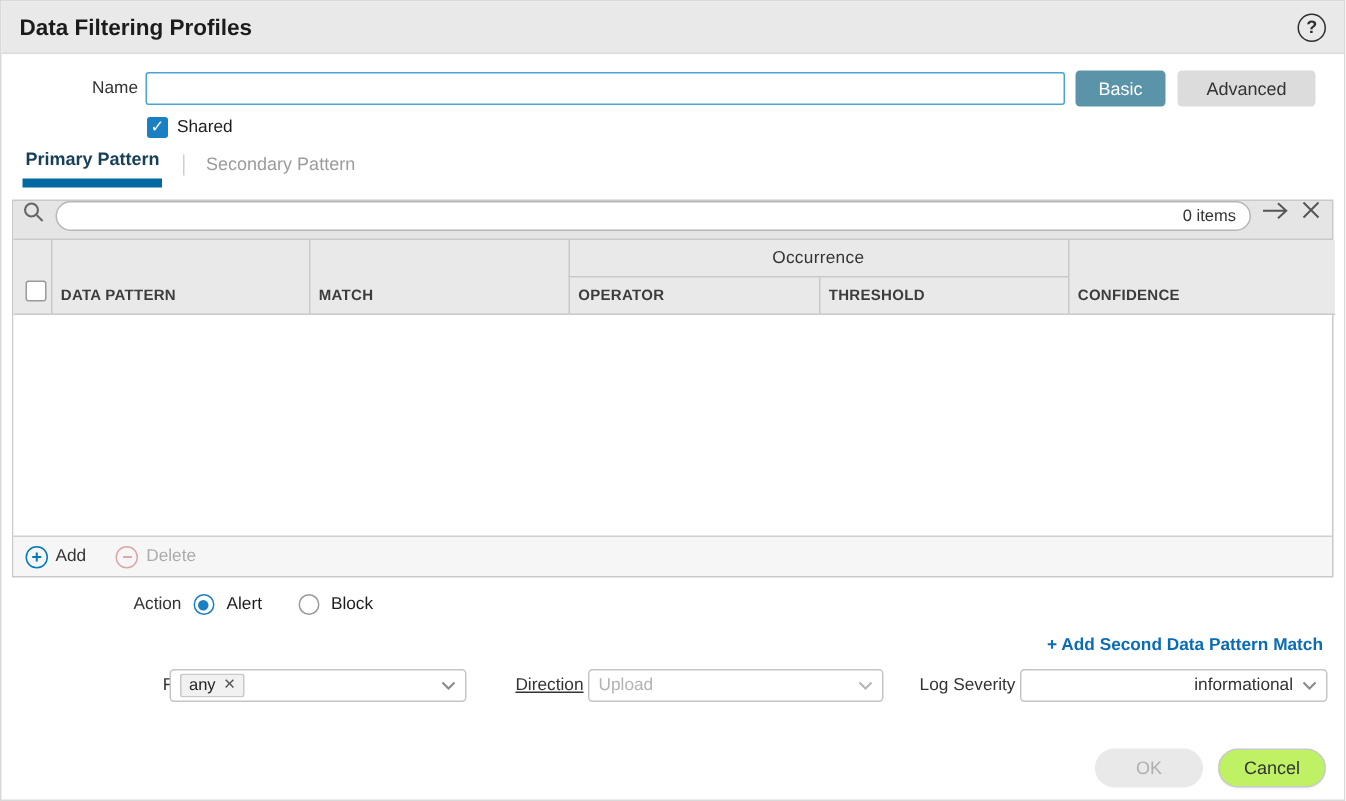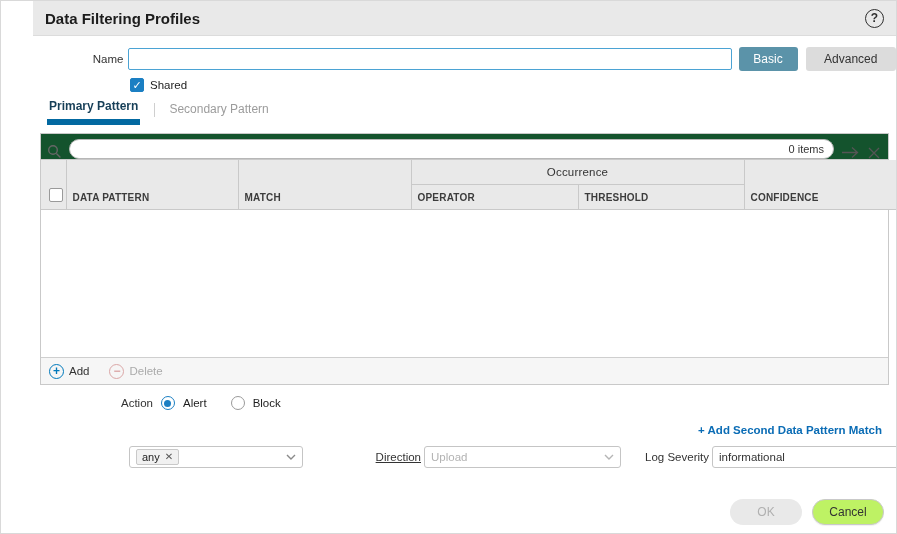--- a/index.html
+++ b/index.html
@@ -1,18 +1,18 @@
 <!DOCTYPE html>
 <html><head>
 <meta charset="utf-8">
 <style>
   * { box-sizing: border-box; margin: 0; padding: 0; }
   html,body { background:#fff; }
   body { font-family: "Liberation Sans", sans-serif; color:#333; }
-  .dialog { position:relative; width:897px; height:534px; background:#fff; overflow:hidden; border:1px solid #d9d9d9;padding-left:32px; }
+  .dialog { position:relative; width:897px; height:534px; background:#fff; overflow:hidden; border:1px solid #d9d9d9; }
 
   
   .titlebar { height:35px; background:#e9e9e9; border-bottom:1px solid #dcdcdc; display:flex; align-items:center; padding:0 12px; }
   .titlebar .title { flex:1; font-size:15px; font-weight:bold; color:#1c1c1c; }
   .help-circle { width:19px; height:19px; border:1.5px solid #2f2f2f; border-radius:50%; display:flex; align-items:center; justify-content:center; font-size:12px; font-weight:bold; color:#2f2f2f; cursor:pointer; }
 
   
   .name-row { display:flex; align-items:center; margin-top:11px; height:24px; }
   .name-label { margin-left:58px; width:33px; text-align:right; font-size:11.5px; color:#333; }
   .name-input { margin-left:5px; width:613px; height:22px; border:1px solid #4ba3d4; border-radius:2px; outline:none; padding:0 5px; font-size:11.5px; font-family:"Liberation Sans",sans-serif; }
@@ -26,21 +26,21 @@
 
   
   .tabs { display:flex; align-items:flex-end; margin-top:8px; padding-left:14px; height:24px; }
   .tab { font-size:12px; padding:3px 2px 6px; cursor:pointer; }
   .tab.active { font-weight:bold; color:#173f58; border-bottom:6px solid #0369a1; }
   .tab.inactive { color:#9c9c9c; border-bottom:3px solid transparent; }
   .tab-sep { width:1px; height:14px; background:#cfcfcf; margin:0 12px 8px 14px; }
 
   
   .table-wrap { margin:8px 7px 0; border:1px solid #c9c9c9; height:252px; display:flex; flex-direction:column; }
-  .search-row { height:26px; display:flex; align-items:flex-end; padding:0 8px 0 6px; gap:7px; background:#14532d; border-bottom:1px solid #c9c9c9; }
+  .search-row { height:26px; display:flex; align-items:flex-start; padding:0 8px 0 6px; gap:7px; background:#e5e5e5; border-bottom:1px solid #c9c9c9; }
   .search-pill { flex:1; height:20px; border:1px solid #b7b7b7; border-radius:10px; display:flex; align-items:center; padding:0 9px; gap:6px; background:#fff; }
   .search-input { flex:1; border:none; outline:none; font-size:11px; height:16px; font-family:"Liberation Sans",sans-serif; }
   .items-count { font-size:11px; color:#333; white-space:nowrap; }
   .icon-btn { display:flex; align-items:center; cursor:pointer; }
 
   table.hdr { width:100%; border-collapse:collapse; table-layout:fixed; background:#e9e9e9; }
   table.hdr th { font-size:10px; font-weight:bold; color:#3c3c3c; text-align:left; padding:0 6px 6px; vertical-align:bottom; letter-spacing:.2px; }
   table.hdr tr.r1 th { height:24px; }
   table.hdr tr.r2 th { height:25px; }
   table.hdr th.v { border-left:1px solid #c9c9c9; }
@@ -70,25 +70,25 @@
 
   
   .link-row { margin-top:8px; text-align:right; padding-right:14px; height:16px; }
   .pattern-link { font-size:11.5px; font-weight:bold; color:#0a6cb5; text-decoration:none; cursor:pointer; }
 
   
   .controls-row { position:relative; margin-top:9px; height:24px; }
   .ctl-label { position:absolute; top:0; line-height:24px; font-size:11.5px; color:#333; text-align:right; }
   .ctl-box { position:absolute; top:1px; height:22px; border:1px solid #c5c5c5; border-radius:3px; background:#fff; display:flex; align-items:center; padding:0 6px; font-size:11.5px; cursor:pointer; }
   #lbl-filetype { left:17px; width:93px;margin-left:44px; }
-  #box-filetype { left:96px; width:174px; }
+  #box-filetype { left:112px; width:198px; }
   #lbl-direction { left:300px; width:88px;text-decoration:underline; }
   #box-direction { left:391px; width:197px; color:#b3b3b3;gap:19px; }
   #lbl-severity { left:588px; width:88px; }
-  #box-severity { left:679px; width:205px; }
+  #box-severity { left:679px; width:205px;text-align:right; }
   .ctl-value { flex:1; white-space:nowrap; overflow:hidden; }
   .tag { display:inline-flex; align-items:center; gap:5px; border:1px solid #c9c9c9; background:#f1f1f1; border-radius:2px; padding:1px 5px; font-size:11px; color:#222; }
   .tag-x { color:#555; font-size:10px; cursor:pointer; line-height:10px; }
   .chev { display:flex; align-items:center; margin-left:6px; }
 
   
   .footer-row { display:flex; justify-content:flex-end; align-items:center; margin-top:30px; padding-right:12px; gap:10px; }
   .btn-ok { width:72px; height:26px; border:none; border-radius:13px; background:#e9e9e9; color:#b0b0b0; font-size:12px; font-family:"Liberation Sans",sans-serif; cursor:default; }
   .btn-cancel { width:72px; height:26px; border:1px solid #c9c9c9; border-radius:13px; background:#bef264; color:#333; font-size:12px; font-family:"Liberation Sans",sans-serif; cursor:pointer; box-shadow:0 1px 1px rgba(0,0,0,.06); }
 </style>

